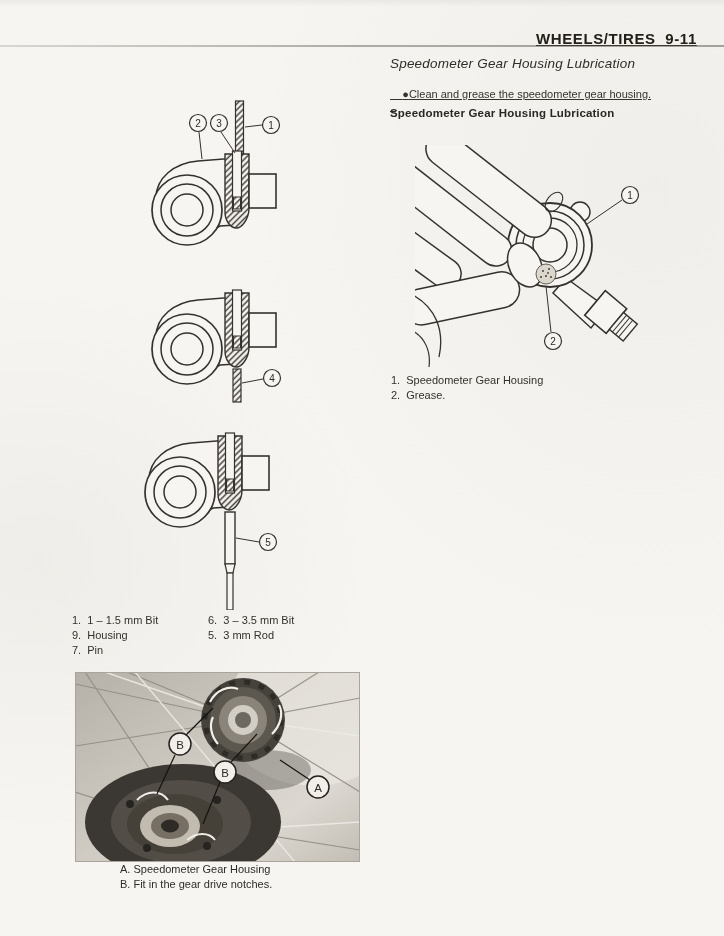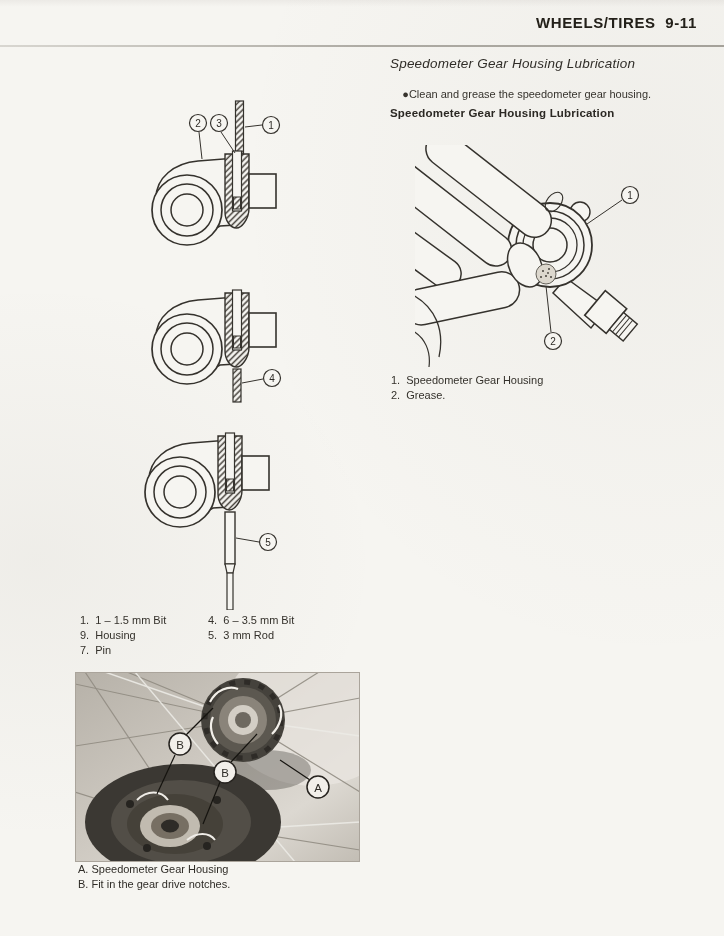--- a/index.html
+++ b/index.html
@@ -12,21 +12,21 @@
     font-family:"Liberation Sans", sans-serif;
     color:#33302b;
   }
   .abs{position:absolute;}
   .hdr{font-weight:bold;font-size:15px;letter-spacing:.6px;color:#232019;white-space:pre;}
   .rule{height:2px;background:linear-gradient(to right, rgba(110,104,92,.22), rgba(88,83,72,.45) 50%, rgba(88,83,72,.5));}
   .sec-title{font-weight:bold;font-size:11.5px;letter-spacing:.2px;color:#2b2823;white-space:pre;}
   .italic-title{font-style:italic;font-size:13.5px;letter-spacing:.2px;color:#302d28;white-space:pre;}
   .step{font-size:11px;color:#36332d;white-space:pre;}
   .legend-line{font-size:11px;line-height:15px;color:#34312b;white-space:pre;}
-  .caption-line{font-size:11px;line-height:14.5px;color:#2f2c27;white-space:pre;}
+  .caption-line{font-size:11px;line-height:14.5px;color:#2f2c27;white-space:pre;margin-left:42px;}
   svg{display:block;}
   svg text{font-family:"Liberation Sans", sans-serif;fill:#2e2b26;}
   .co-num{font-size:10px;}
   .co-letter{font-size:11.5px;}
 </style>
 </head>
 <body>
 
 <svg width="0" height="0" style="position:absolute" aria-hidden="true">
   <defs>
@@ -48,21 +48,21 @@
       <path d="M85,18 L109,18 L109,72 C109,84 101,92 96.5,92 C90,92 85,84 85,76 Z" fill="url(#hatch)" stroke="#35322d" stroke-width="1.4"></path>
       <rect x="92.5" y="15" width="9" height="60" fill="#f6f5f1" stroke="#35322d" stroke-width="1.2"></rect>
       <rect x="93.5" y="61" width="7" height="12" fill="url(#hatch)" stroke="#35322d" stroke-width="1"></rect>
       <rect x="109" y="38" width="27" height="34" fill="#f6f5f1" stroke="#35322d" stroke-width="1.6"></rect>
     </g>
   </defs>
 </svg>
 
 <div class="page">
 
-  <div class="abs hdr" style="left:536px;top:14px;">WHEELS/TIRES  9-11</div>
+  <div class="abs hdr" style="left:536px;top:30px;text-decoration:underline;">WHEELS/TIRES  9-11</div>
   <div class="abs rule" style="left:0;top:45px;width:724px;"></div>
 
 
   <svg class="abs" style="left:130px;top:95px;" width="200" height="170" viewBox="0 0 200 170">
     <rect x="105.5" y="6" width="8" height="53" fill="url(#hatch)" stroke="#35322d" stroke-width="1.2"></rect>
     <use href="#sym-housing" x="10" y="41"></use>
     <g stroke="#35322d" stroke-width="1">
       <line x1="69" y1="37" x2="72" y2="64"></line>
       <line x1="91" y1="37" x2="105" y2="58"></line>
       <line x1="132" y1="30" x2="115" y2="32"></line>
@@ -98,27 +98,27 @@
       <path d="M105,144 L115,144 L113,153 L107,153 Z" fill="#f6f5f1" stroke="#35322d" stroke-width="1.2"></path>
       <rect x="107" y="153" width="6" height="37" fill="#f6f5f1" stroke="#35322d" stroke-width="1.2"></rect>
     </g>
     <line x1="139" y1="122" x2="116" y2="118" stroke="#35322d" stroke-width="1"></line>
     <g>
       <circle cx="148" cy="122" r="8.5" fill="#f6f5f1" stroke="#35322d" stroke-width="1.2"></circle>
       <text class="co-num" x="148" y="122" text-anchor="middle" dominant-baseline="central">5</text>
     </g>
   </svg>
 
-  <div class="abs" style="left:80px;top:613px;">
+  <div class="abs" style="left:72px;top:613px;">
     <div class="legend-line">1.  1 – 1.5 mm Bit</div>
     <div class="legend-line">9.  Housing</div>
     <div class="legend-line">7.  Pin</div>
   </div>
   <div class="abs" style="left:208px;top:613px;">
-    <div class="legend-line">4.  6 – 3.5 mm Bit</div>
+    <div class="legend-line">6.  3 – 3.5 mm Bit</div>
     <div class="legend-line">5.  3 mm Rod</div>
   </div>
 
   <svg class="abs" style="left:75px;top:672px;" width="285" height="190" viewBox="0 0 285 190">
     <rect x="0" y="0" width="285" height="190" fill="url(#pbg)"></rect>
     <ellipse cx="238" cy="42" rx="90" ry="72" fill="#e9e6e0" opacity="0.75"></ellipse>
     <g stroke="#8e897f" stroke-width="1.2" opacity="0.85">
       <line x1="168" y1="48" x2="0" y2="12"></line>
       <line x1="168" y1="48" x2="0" y2="74"></line>
       <line x1="168" y1="48" x2="52" y2="0"></line>
@@ -182,21 +182,21 @@
     </g>
     <rect x="0.5" y="0.5" width="284" height="189" fill="none" stroke="#aaa49b" stroke-width="1"></rect>
   </svg>
 
   <div class="abs" style="left:78px;top:862px;">
     <div class="caption-line">A. Speedometer Gear Housing</div>
     <div class="caption-line">B. Fit in the gear drive notches.</div>
   </div>
 
   <div class="abs italic-title" style="left:390px;top:56px;">Speedometer Gear Housing Lubrication</div>
-  <div class="abs step" style="left:390px;top:76px;">
+  <div class="abs step" style="left:390px;top:76px;text-decoration:underline;">
     <span>●</span><span>Clean and grease the speedometer gear housing.</span>
   </div>
   <div class="abs sec-title" style="left:390px;top:107px;">Speedometer Gear Housing Lubrication</div>
 
   <svg class="abs" style="left:415px;top:145px;" width="300" height="225" viewBox="0 0 300 225">
 
     <g>
       <circle cx="165" cy="67" r="10" fill="#f6f5f1" stroke="#35322d" stroke-width="1.4"></circle>
       <path d="M151,133 L192,163 L176,183 L138,148 Z" fill="#f6f5f1" stroke="#35322d" stroke-width="1.5"></path>
       <circle cx="135" cy="100" r="42" fill="#f6f5f1" stroke="#35322d" stroke-width="1.8"></circle>

